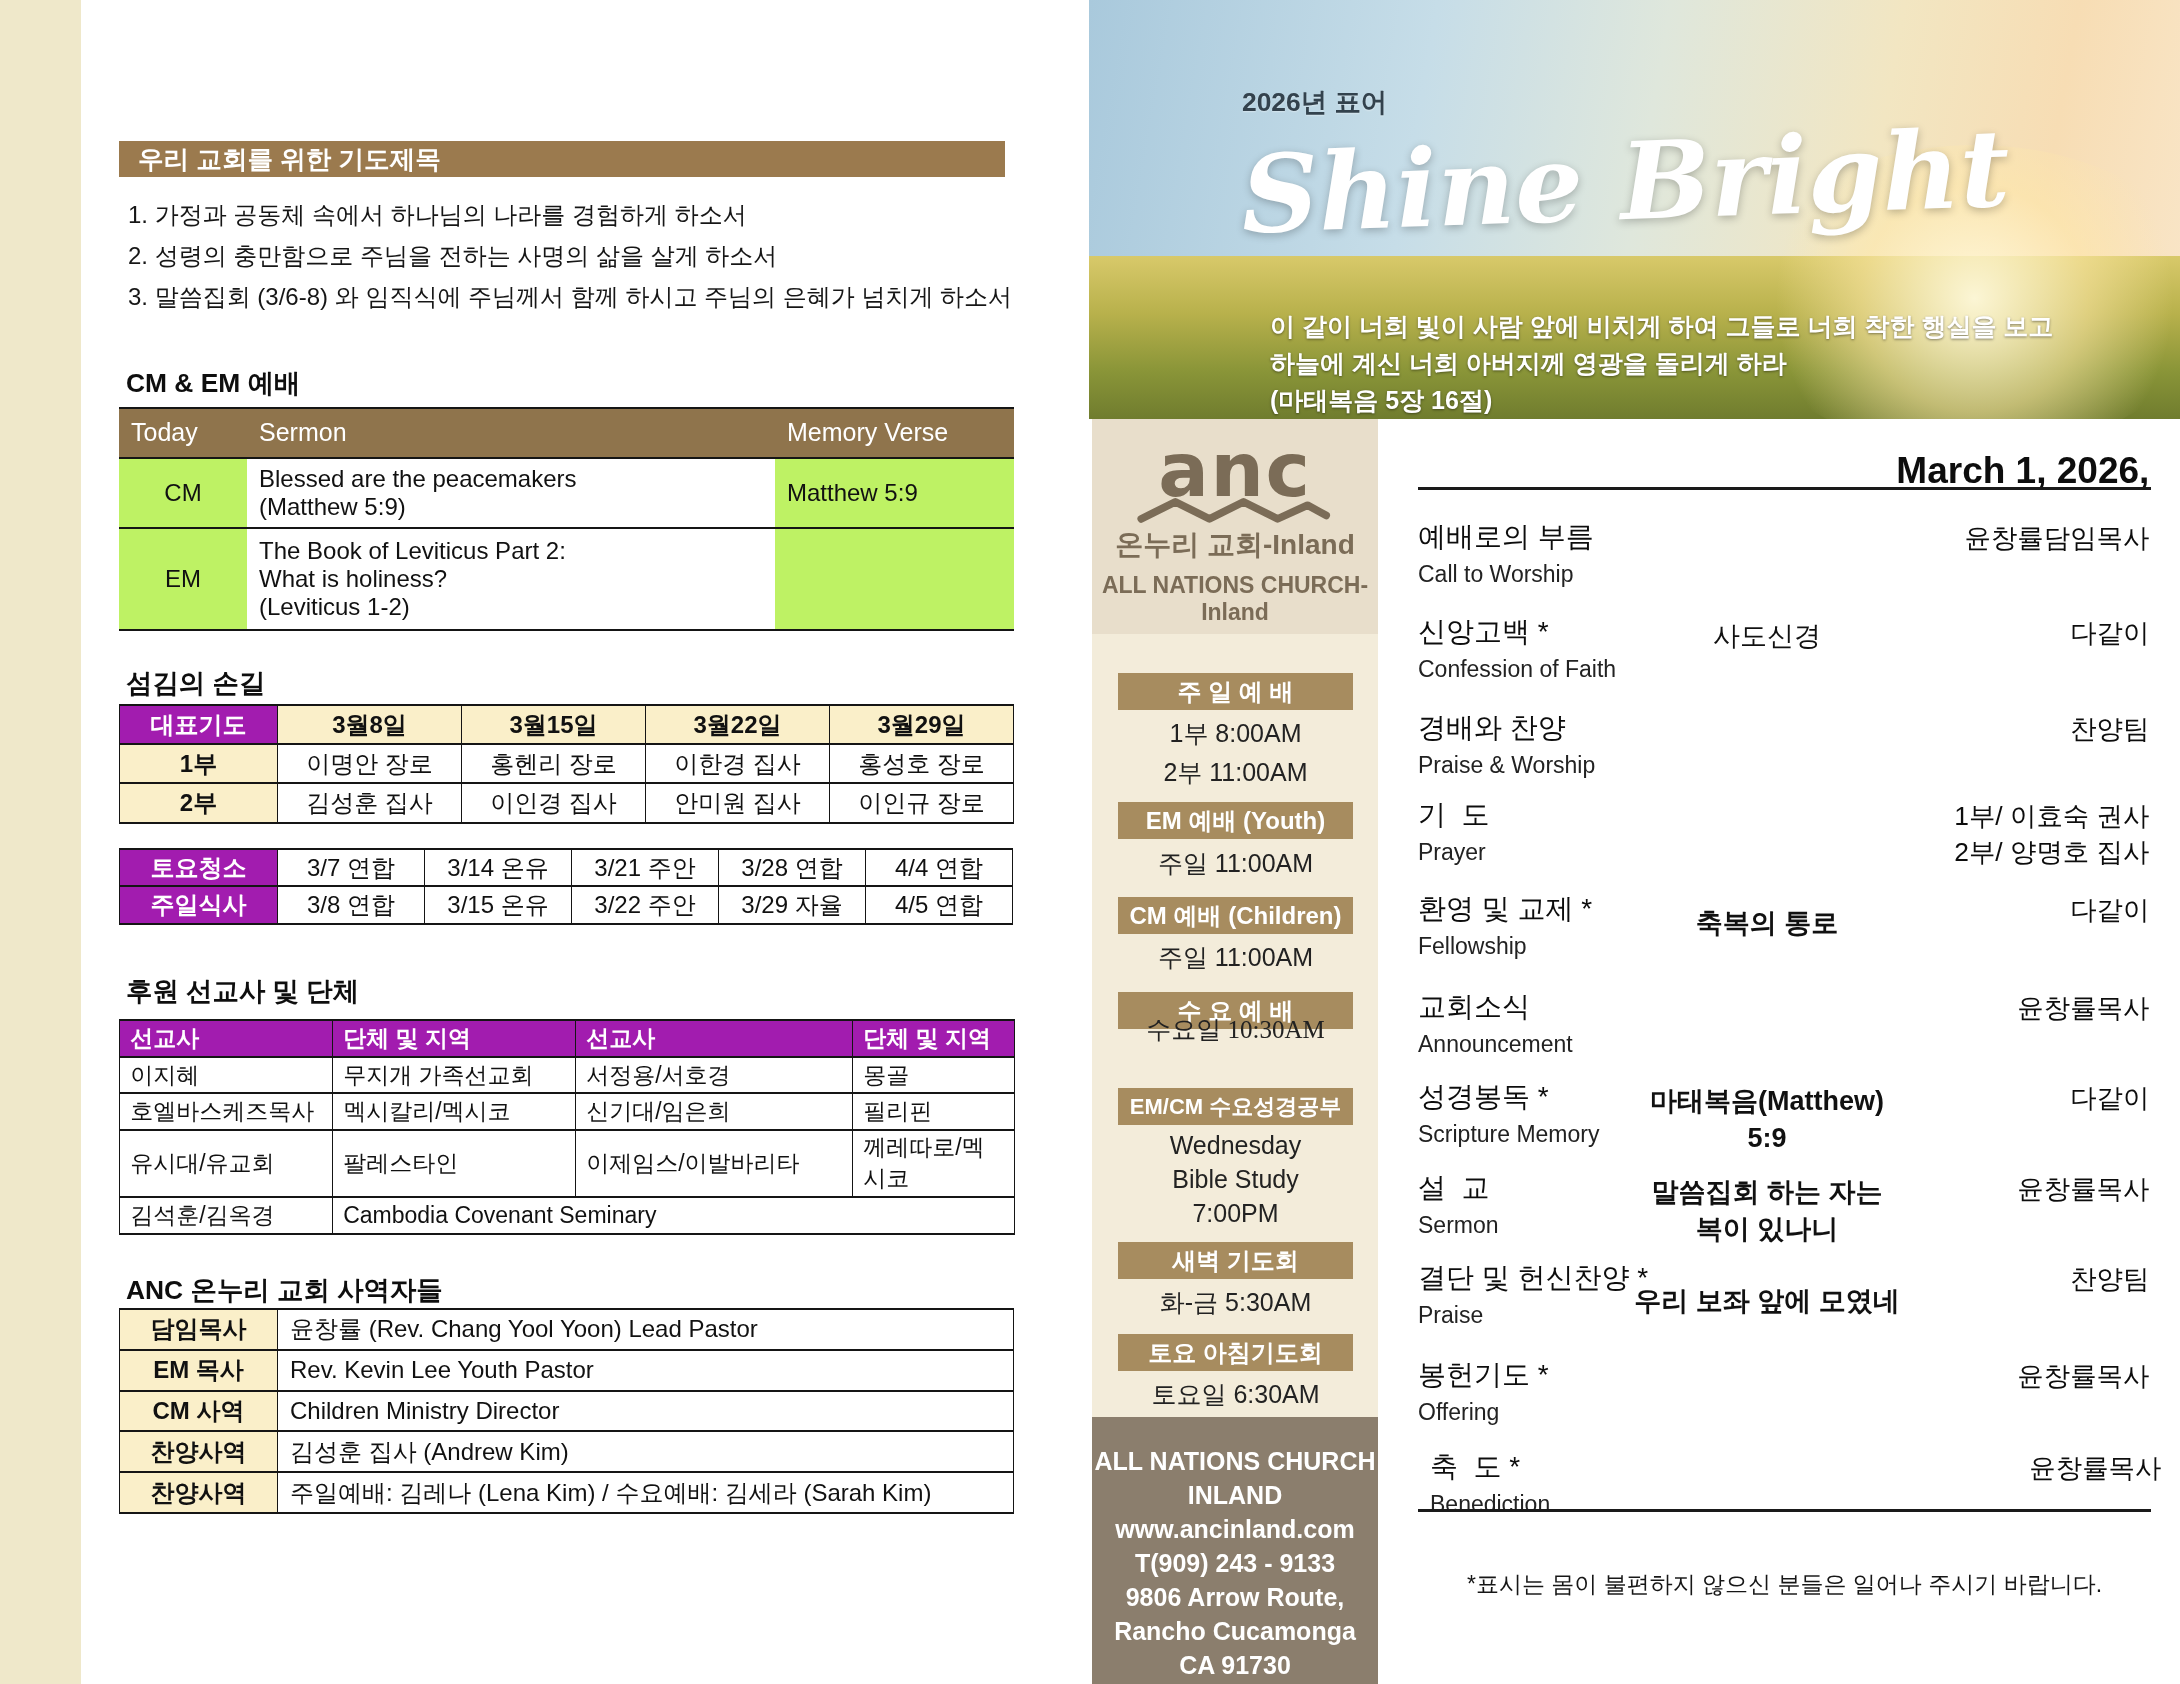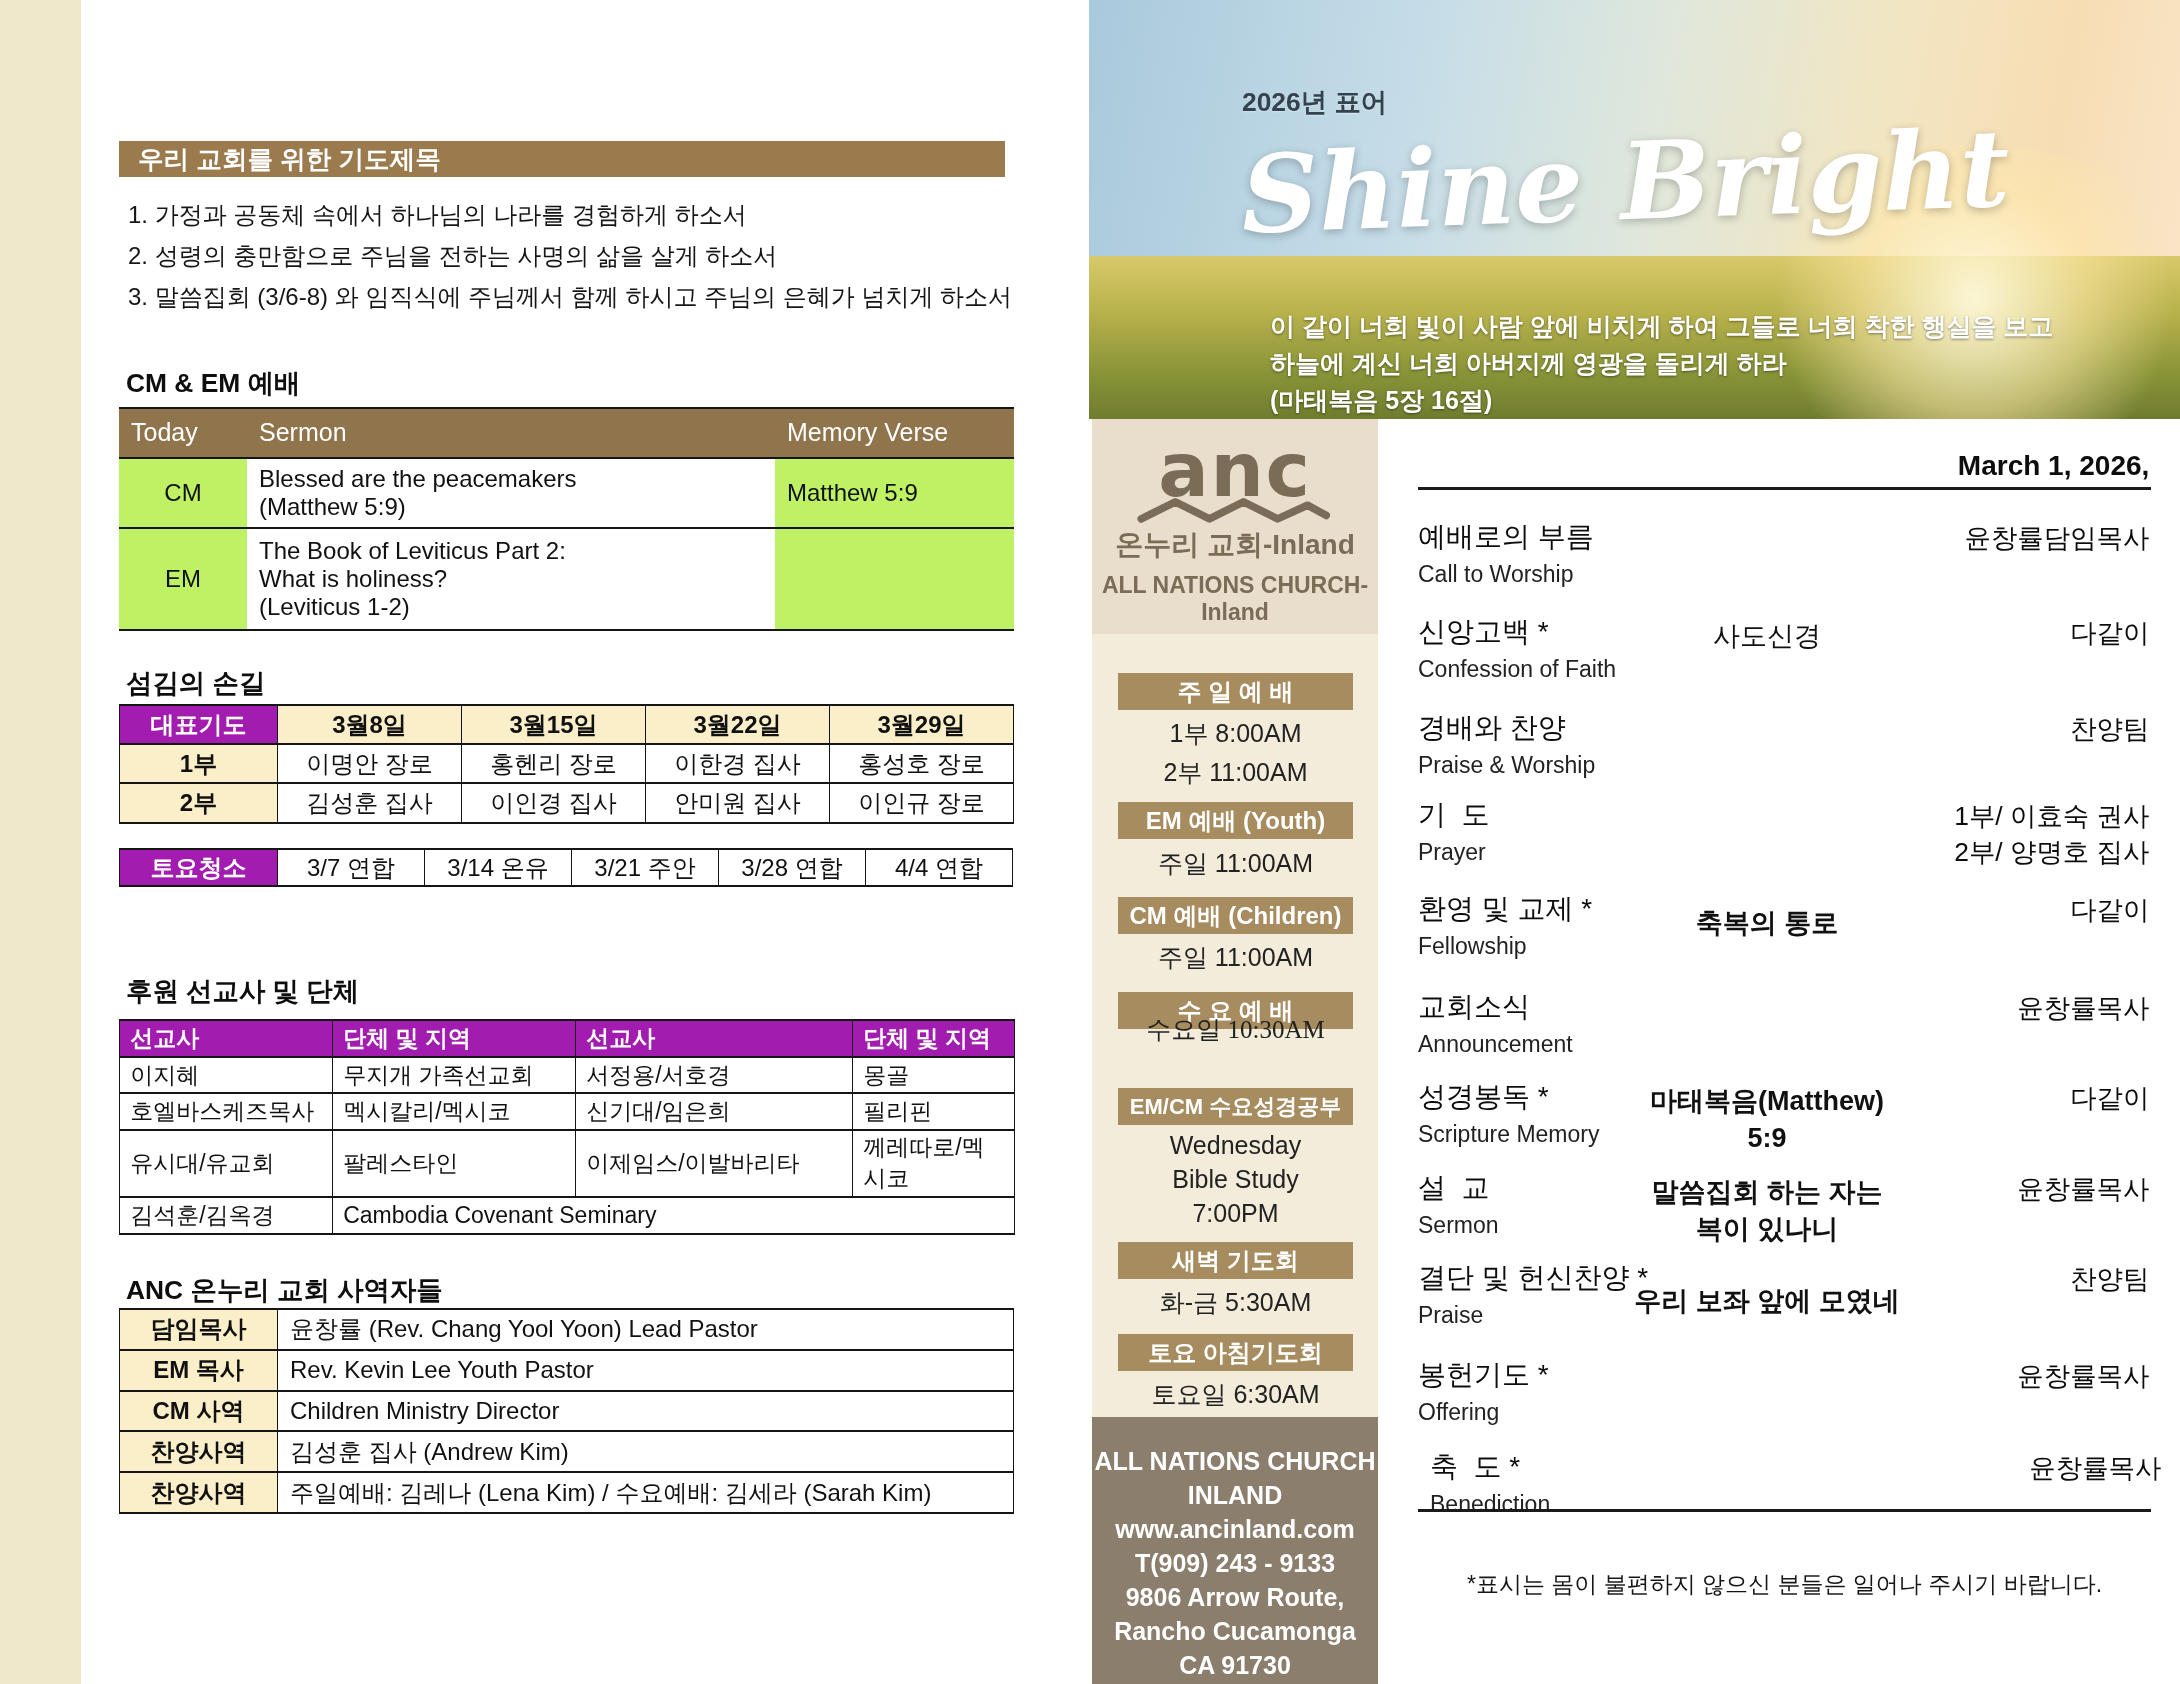--- a/index.html
+++ b/index.html
@@ -66,21 +66,21 @@
   .sched-bg{left:1092px;top:634px;width:286px;height:783px;background:#f3ecda;}
   .sched-bar{left:1118px;width:235px;height:37px;background:#a78c5f;color:#fff;font-weight:bold;
         font-size:24px;text-align:center;line-height:37px;}
   .sched-line{left:1118px;width:235px;font-size:25px;color:#222;text-align:center;}
   
   .contact{left:1092px;top:1417px;width:286px;height:260px;background:#8b7e6d;color:#fff;text-align:center;}
   .contact-line{font-size:25px;font-weight:bold;line-height:34px;}
   .contact-pad{padding-top:27px;}
   
   .ow{left:1418px;top:443px;width:733px;height:1193px;}
-  .ow-date{position:absolute;top:6.8px;right:1.7px;font-size:28px;font-weight:600;color:#0d0d0d;}
+  .ow-date{position:absolute;top:6.8px;right:1.7px;font-size:37px;font-weight:600;color:#0d0d0d;}
   .ow-rule{position:absolute;top:44px;left:0;width:733px;height:2.6px;background:#1a1a1a;}
   .ow-rule-bottom{position:absolute;top:1066px;left:0;width:733px;height:2.6px;background:#1a1a1a;}
   .ow-item{position:absolute;left:0;width:733px;}
   .ow-kr{font-size:28px;color:#0d0d0d;white-space:pre-wrap;}
   .ow-en{font-size:23px;color:#222;margin-top:5.1px;}
   .ow-center{position:absolute;left:204px;top:5.1px;width:290px;text-align:center;font-size:27px;font-weight:bold;line-height:37px;}
   .ow-right{position:absolute;right:1.7px;top:1.7px;text-align:right;font-size:26.4px;line-height:36px;color:#0d0d0d;}
   .ow-left{position:relative;width:358px;}
   .ow-foot{position:absolute;left:0;width:733px;text-align:center;font-size:23px;color:#161616;}
 </style>
@@ -172,20 +172,28 @@
     </colgroup>
   <tbody>
       <tr style="height:36px">
     <td class="hd-brown">토요청소</td>
     <td>3/7 연합</td>
     <td>3/14 온유</td>
     <td>3/21 주안</td>
     <td>3/28 연합</td>
     <td>4/4 연합</td>
   </tr>
+  <tr style="height:36px">
+    <td class="hd-brown">주일식사</td>
+    <td>3/8 연합</td>
+    <td>3/15 온유</td>
+    <td>3/22 주안</td>
+    <td>3/29 자율</td>
+    <td>4/5 연합</td>
+  </tr>
 </tbody>
   </table>
 
 <div class="abs section-heading" style="top:974px;">후원 선교사 및 단체</div>
 <table class="abs t-mission">
   <colgroup>
       <col style="width:213px">
       <col style="width:243px">
       <col style="width:277px">
       <col style="width:162px">

